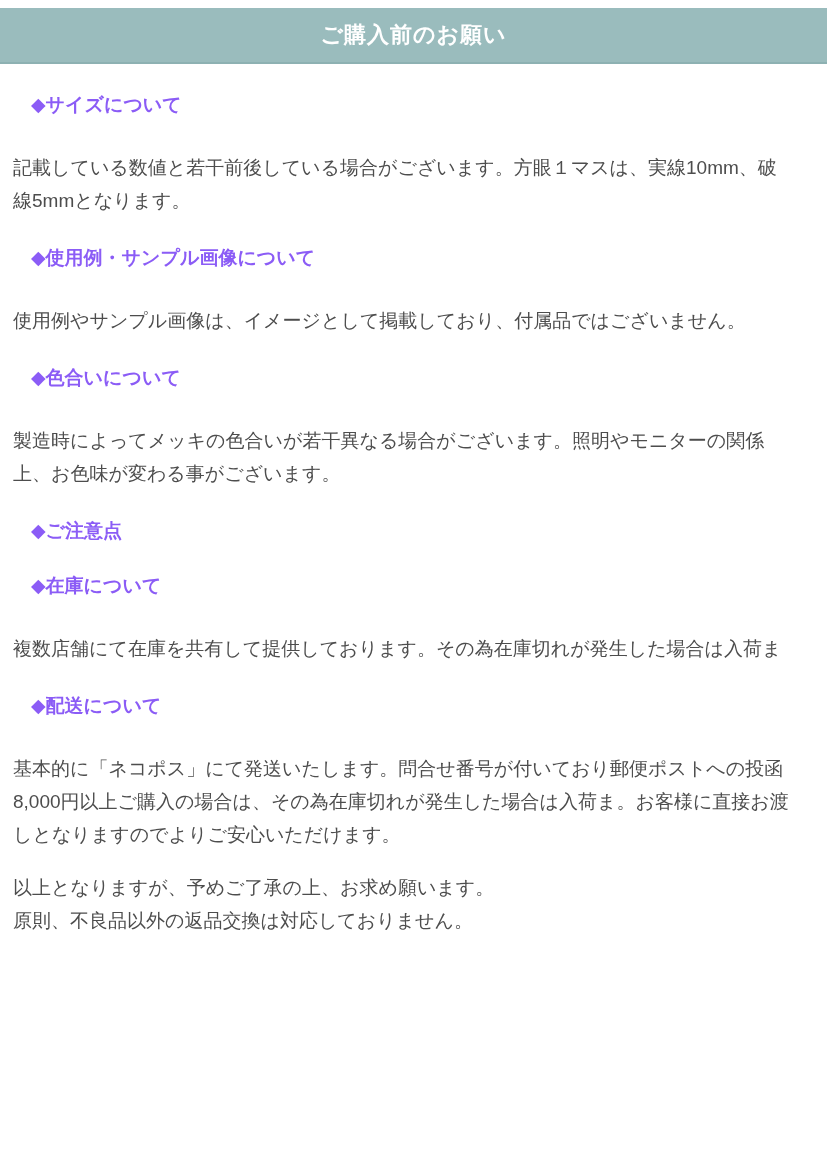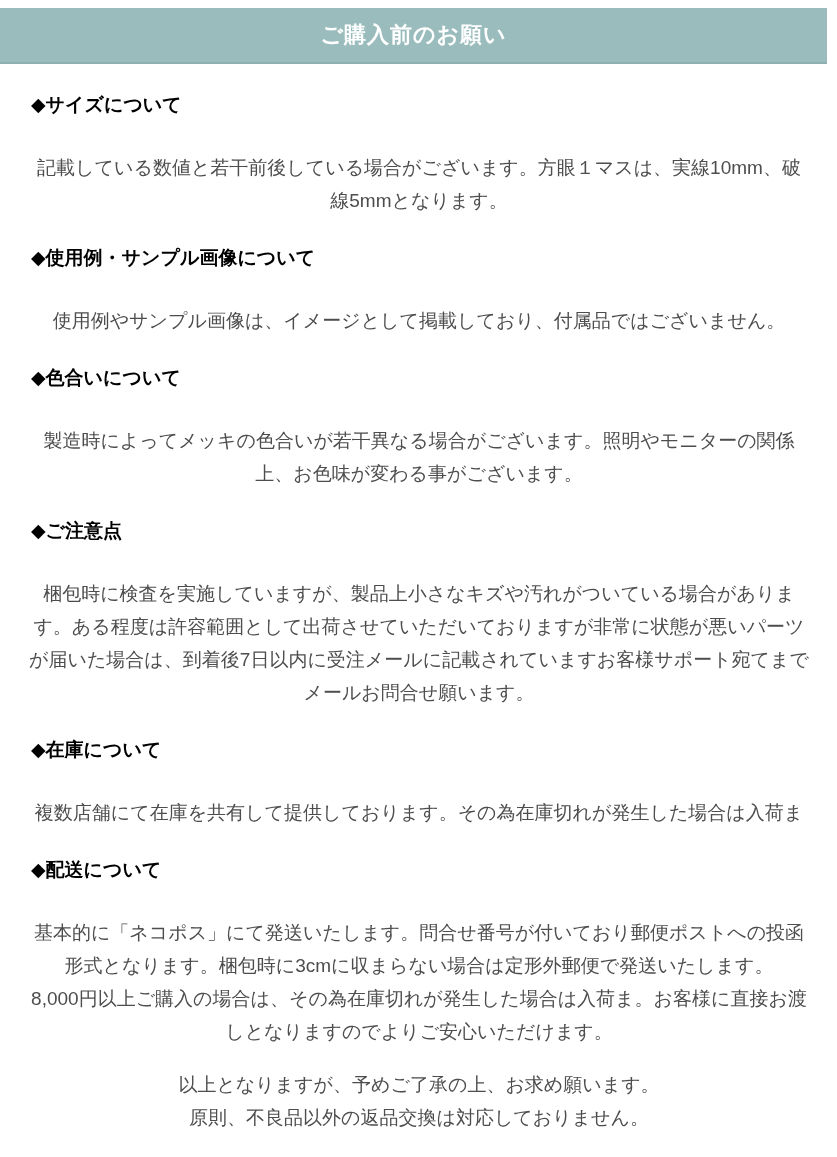--- a/index.html
+++ b/index.html
@@ -30,28 +30,27 @@
     letter-spacing: 1px;
   }
   .content {
     color: #4d4d4d;
     font-size: 19px;
   }
   .section-heading {
     margin: 27px 15px 0 31px;
     font-size: 19px;
     font-weight: bold;
-    color: #000000;
+    color: #8b5cf6;
     line-height: 28px;
     white-space: nowrap;
   }
   .para {
     margin: 32px 12px 0 13px;
     line-height: 33px;
-    text-align: center;
   }
   .para .line {
     white-space: nowrap;
   }
   .closing {
     margin-top: 20px;
   }
 </style>
 </head>
 <body>
@@ -80,40 +79,33 @@
   <section>
     <h3 class="section-heading">◆色合いについて</h3>
     <div class="para">
       <div class="line">製造時によってメッキの色合いが若干異なる場合がございます。照明やモニターの関係</div>
       <div class="line">上、お色味が変わる事がございます。</div>
     </div>
   </section>
 
   <section>
     <h3 class="section-heading">◆ご注意点</h3>
-    <div class="para">
-      <div class="line">梱包時に検査を実施していますが、製品上小さなキズや汚れがついている場合がありま</div>
-      <div class="line">す。ある程度は許容範囲として出荷させていただいておりますが非常に状態が悪いパーツ</div>
-      <div class="line">が届いた場合は、到着後7日以内に受注メールに記載されていますお客様サポート宛てまで</div>
-      <div class="line">メールお問合せ願います。</div>
-    </div>
   </section>
 
   <section>
     <h3 class="section-heading">◆在庫について</h3>
     <div class="para">
       <div class="line">複数店舗にて在庫を共有して提供しております。その為在庫切れが発生した場合は入荷ま</div>
     </div>
   </section>
 
   <section>
     <h3 class="section-heading">◆配送について</h3>
     <div class="para">
       <div class="line">基本的に「ネコポス」にて発送いたします。問合せ番号が付いており郵便ポストへの投函</div>
-      <div class="line">形式となります。梱包時に3cmに収まらない場合は定形外郵便で発送いたします。</div>
       <div class="line">8,000円以上ご購入の場合は、その為在庫切れが発生した場合は入荷ま。お客様に直接お渡</div>
       <div class="line">しとなりますのでよりご安心いただけます。</div>
     </div>
   </section>
 
   <div class="para closing">
     <div class="line">以上となりますが、予めご了承の上、お求め願います。</div>
     <div class="line">原則、不良品以外の返品交換は対応しておりません。</div>
   </div>
 

